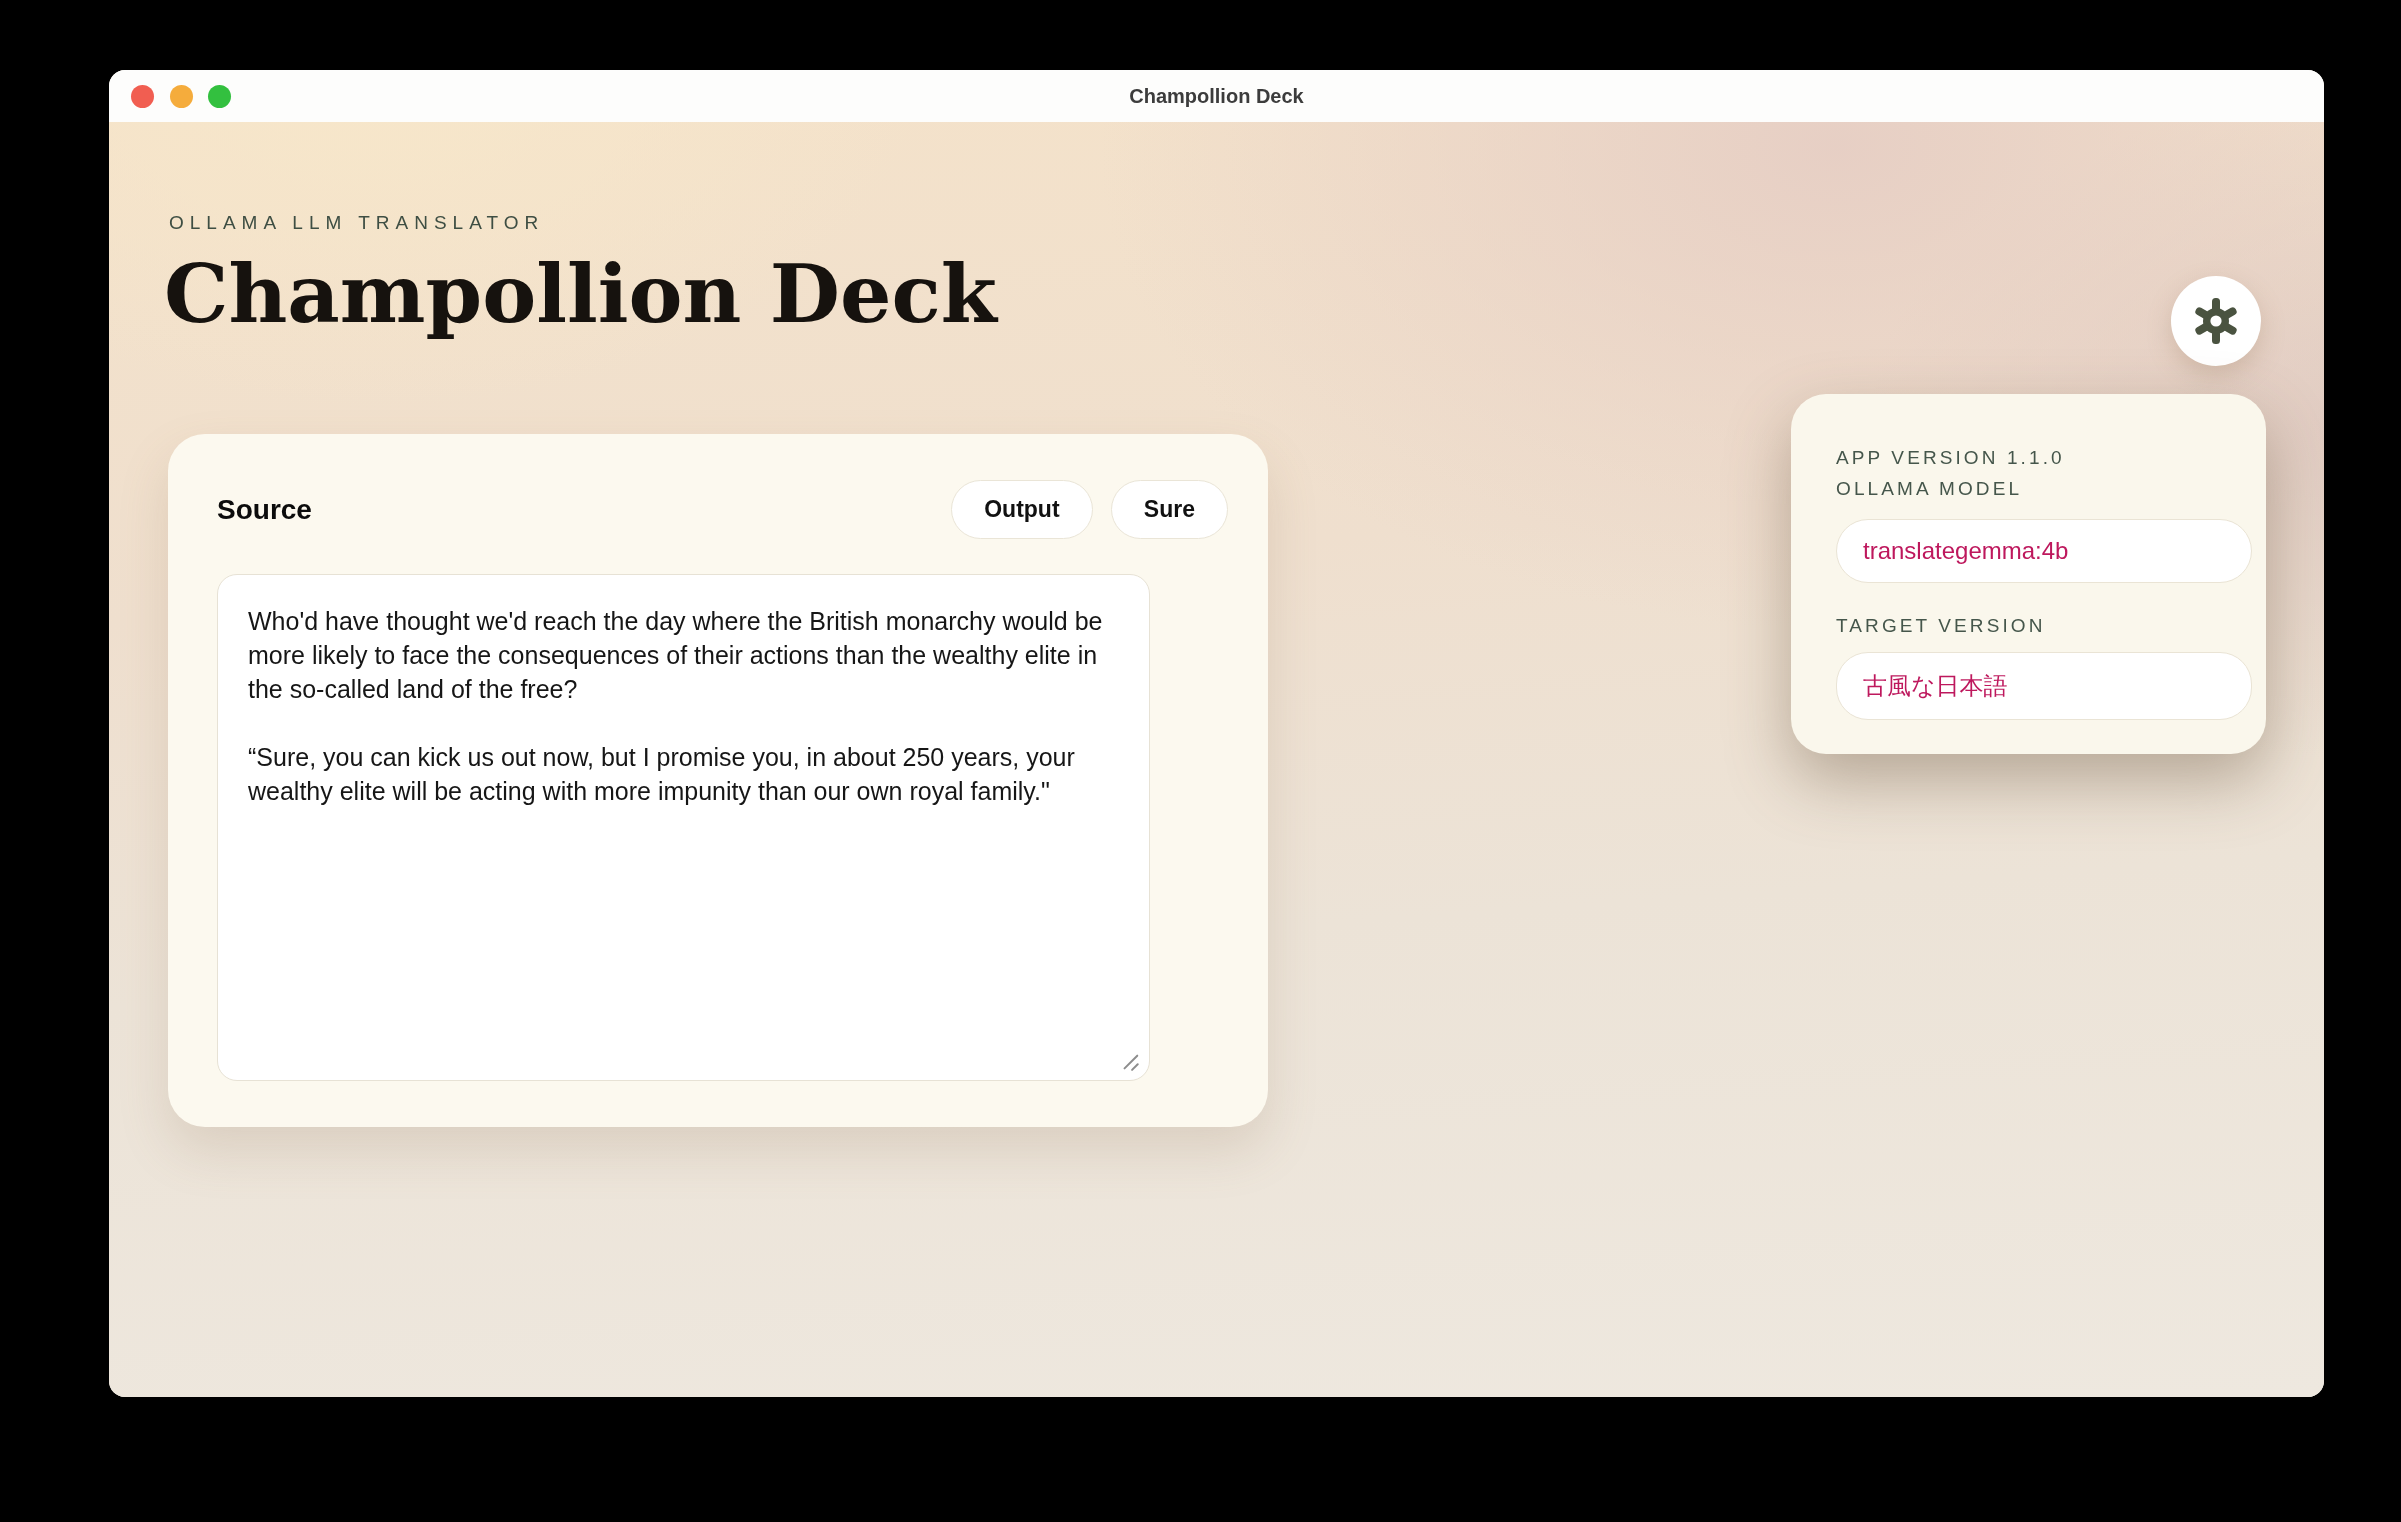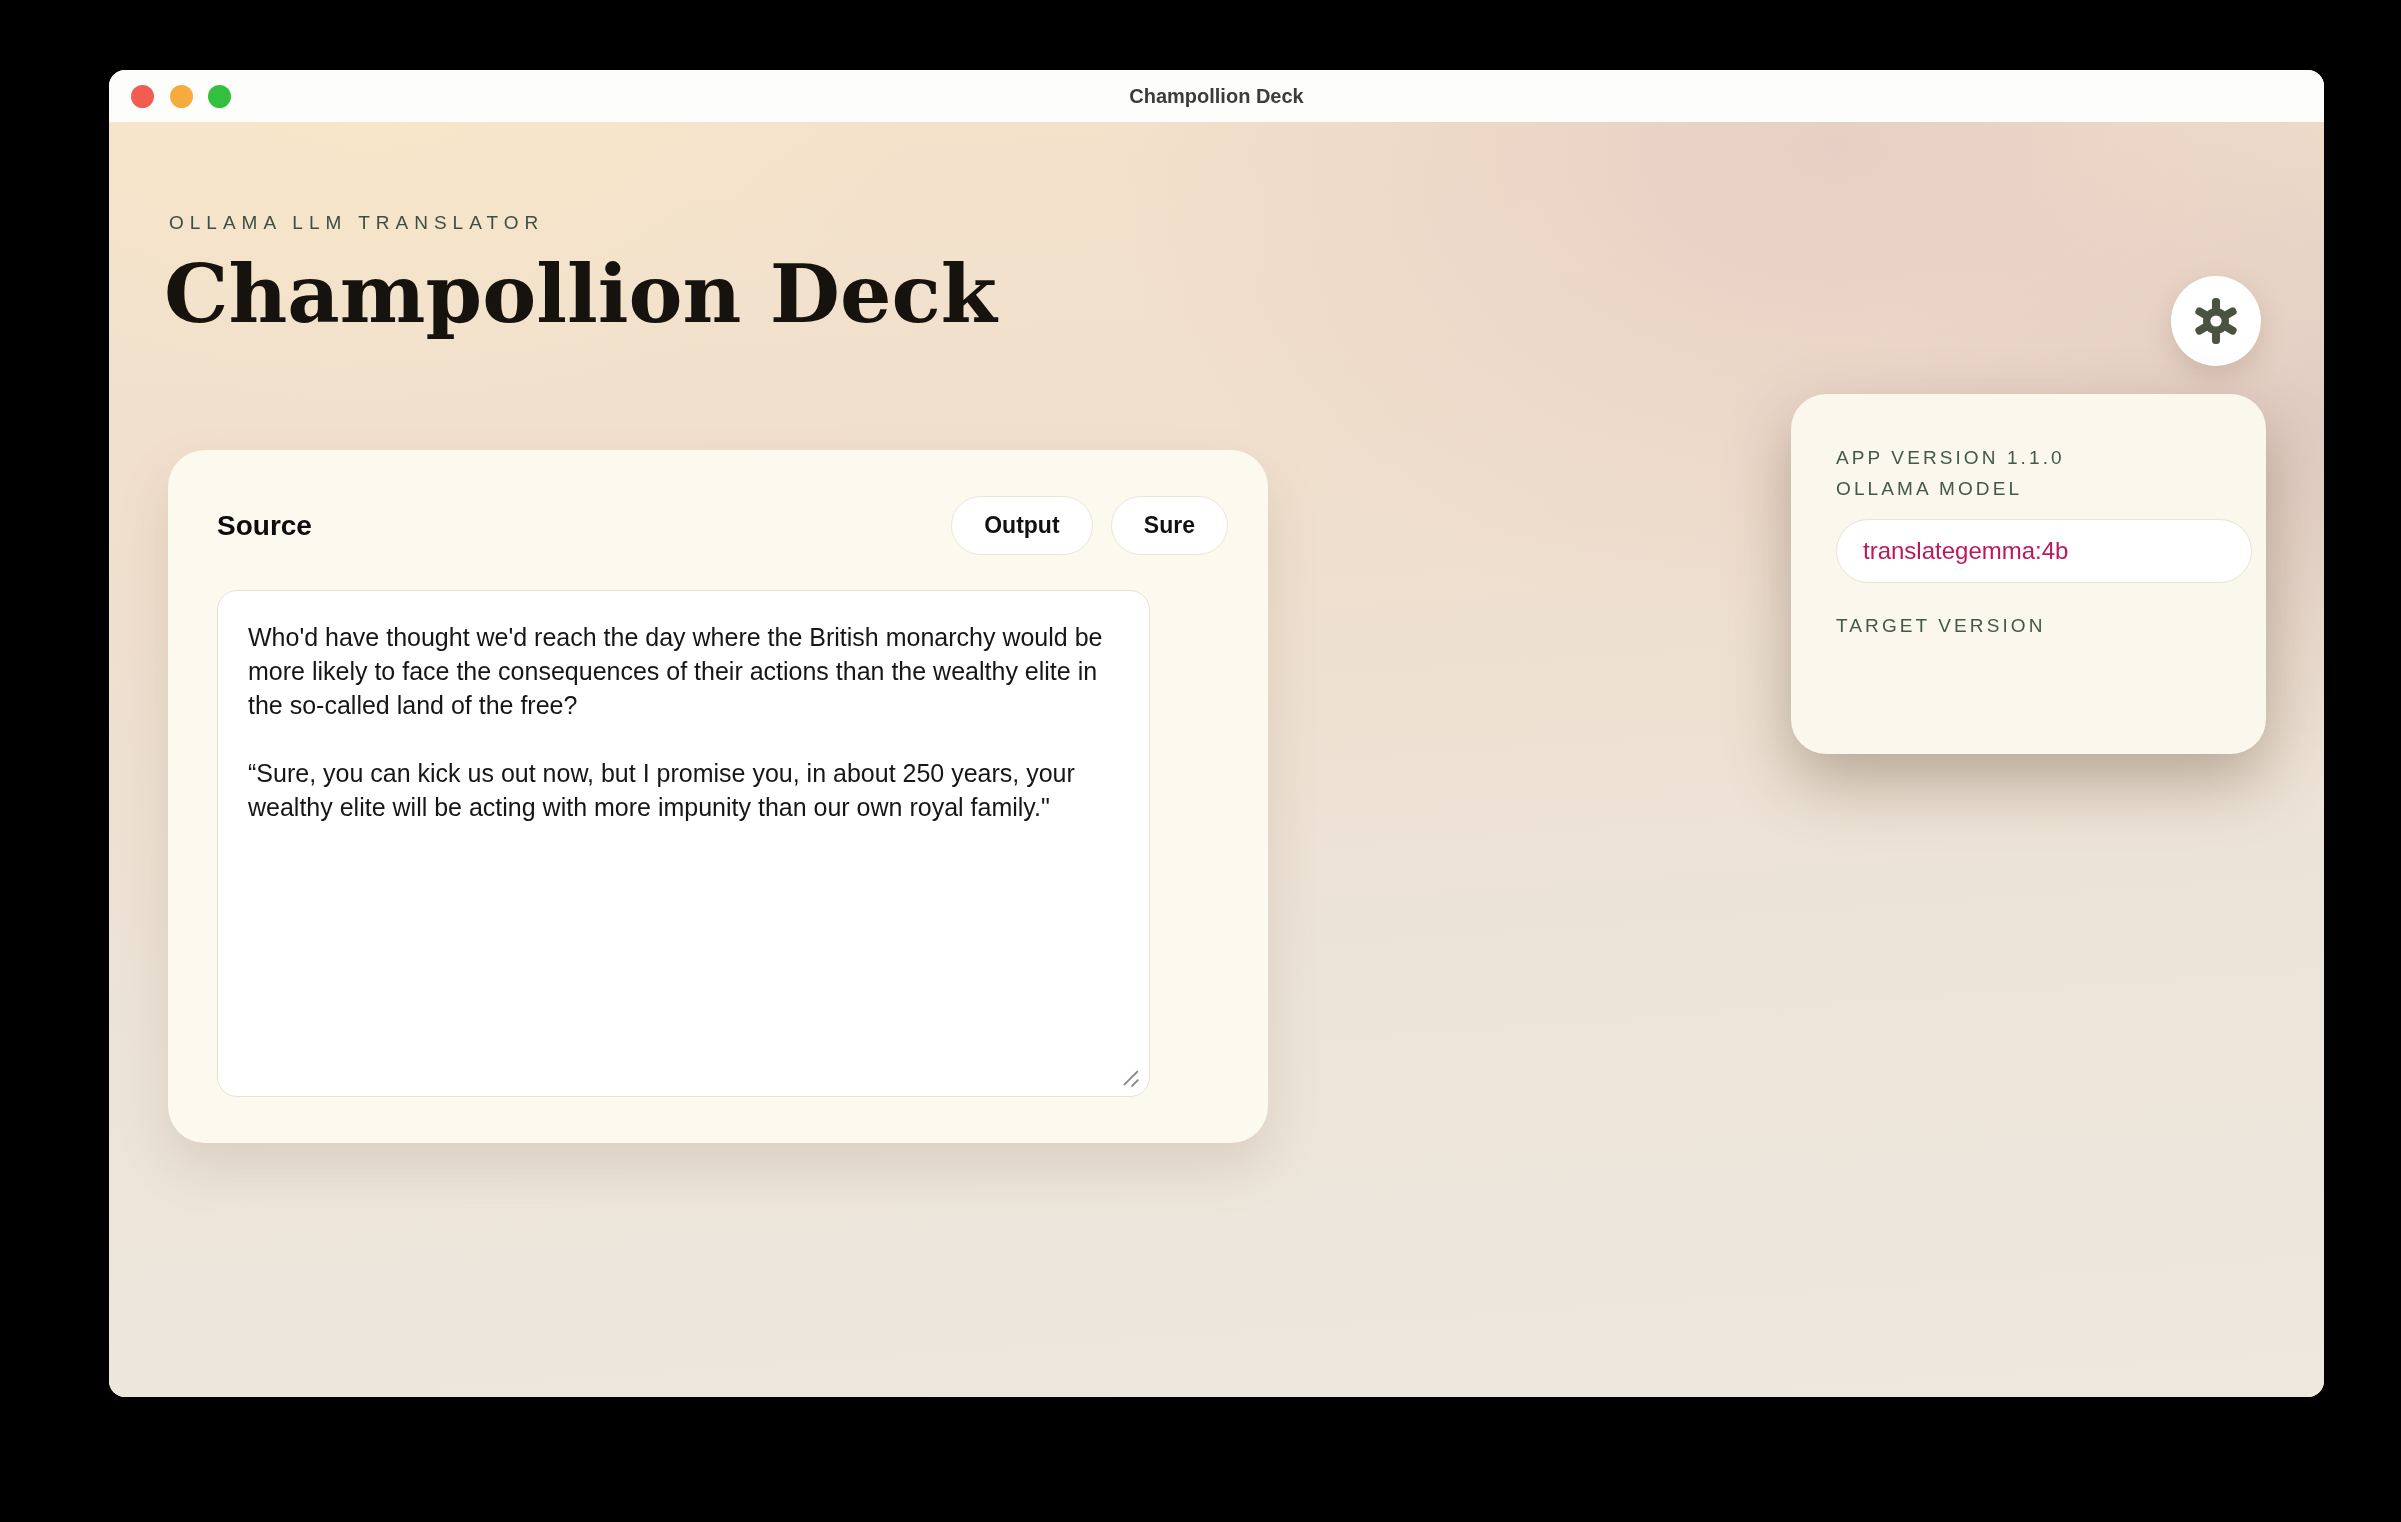--- a/index.html
+++ b/index.html
@@ -23,21 +23,21 @@
       linear-gradient(176deg, #f4e2ca 0%, #efdfce 35%, #ece3d7 62%, #eee8df 100%);}
   .eyebrow{position:absolute;left:60px;top:90px;font-size:19px;letter-spacing:6px;
            font-weight:500;color:#3e4e43;}
   .app-title{position:absolute;left:55px;top:124px;font-family:"DejaVu Serif","Liberation Serif",serif;
              font-size:81px;font-weight:700;color:#16120e;letter-spacing:0;}
   .gear-btn{position:absolute;left:2062px;top:154px;width:90px;height:90px;border-radius:50%;
             background:#fff;border:none;box-shadow:0 9.2px 24px rgba(150,120,90,.28);
             display:flex;align-items:center;justify-content:center;cursor:pointer;padding:0;}
   .card{position:absolute;top:312px;height:693px;background:#fcf9ef;border-radius:37px;
         box-shadow:0 24px 50px rgba(140,112,84,.18);}
-  .card.source{left:59px;width:1100px;margin-top:16px;}
+  .card.source{left:59px;width:1100px;}
   .card.stream{left:1134px;width:1023px;}
   .card-header{position:absolute;top:46px;height:59px;display:flex;align-items:center;
                justify-content:space-between;}
   .card.source .card-header{left:49px;right:40px;}
   .card.stream .card-header{left:43px;right:48px;}
   .card-title{font-size:28px;font-weight:700;color:#0c0c0c;}
   .btn-row{display:flex;gap:18.3px;}
   .pill-btn{height:59px;padding:0 32px;border-radius:914px;background:#fff;
             border:1.8px solid #eae5d7;font-family:inherit;font-size:23px;font-weight:600;
             color:#111;cursor:pointer;}
@@ -123,18 +123,19 @@
           <div class="resize-handle"></div>
         </div>
       </section>
 
 
       <div class="popover">
         <div class="pop-label">APP VERSION 1.1.0</div>
         <div class="pop-label">OLLAMA MODEL</div>
         <input class="pop-input model" spellcheck="false" value="translategemma:4b" style="">
         <div class="pop-label">TARGET VERSION</div>
+        <input class="pop-input lang" spellcheck="false" value="古風な日本語" style="">
       </div>
 
     </div>
   </div>
 </div>
 
 
 </body></html>

